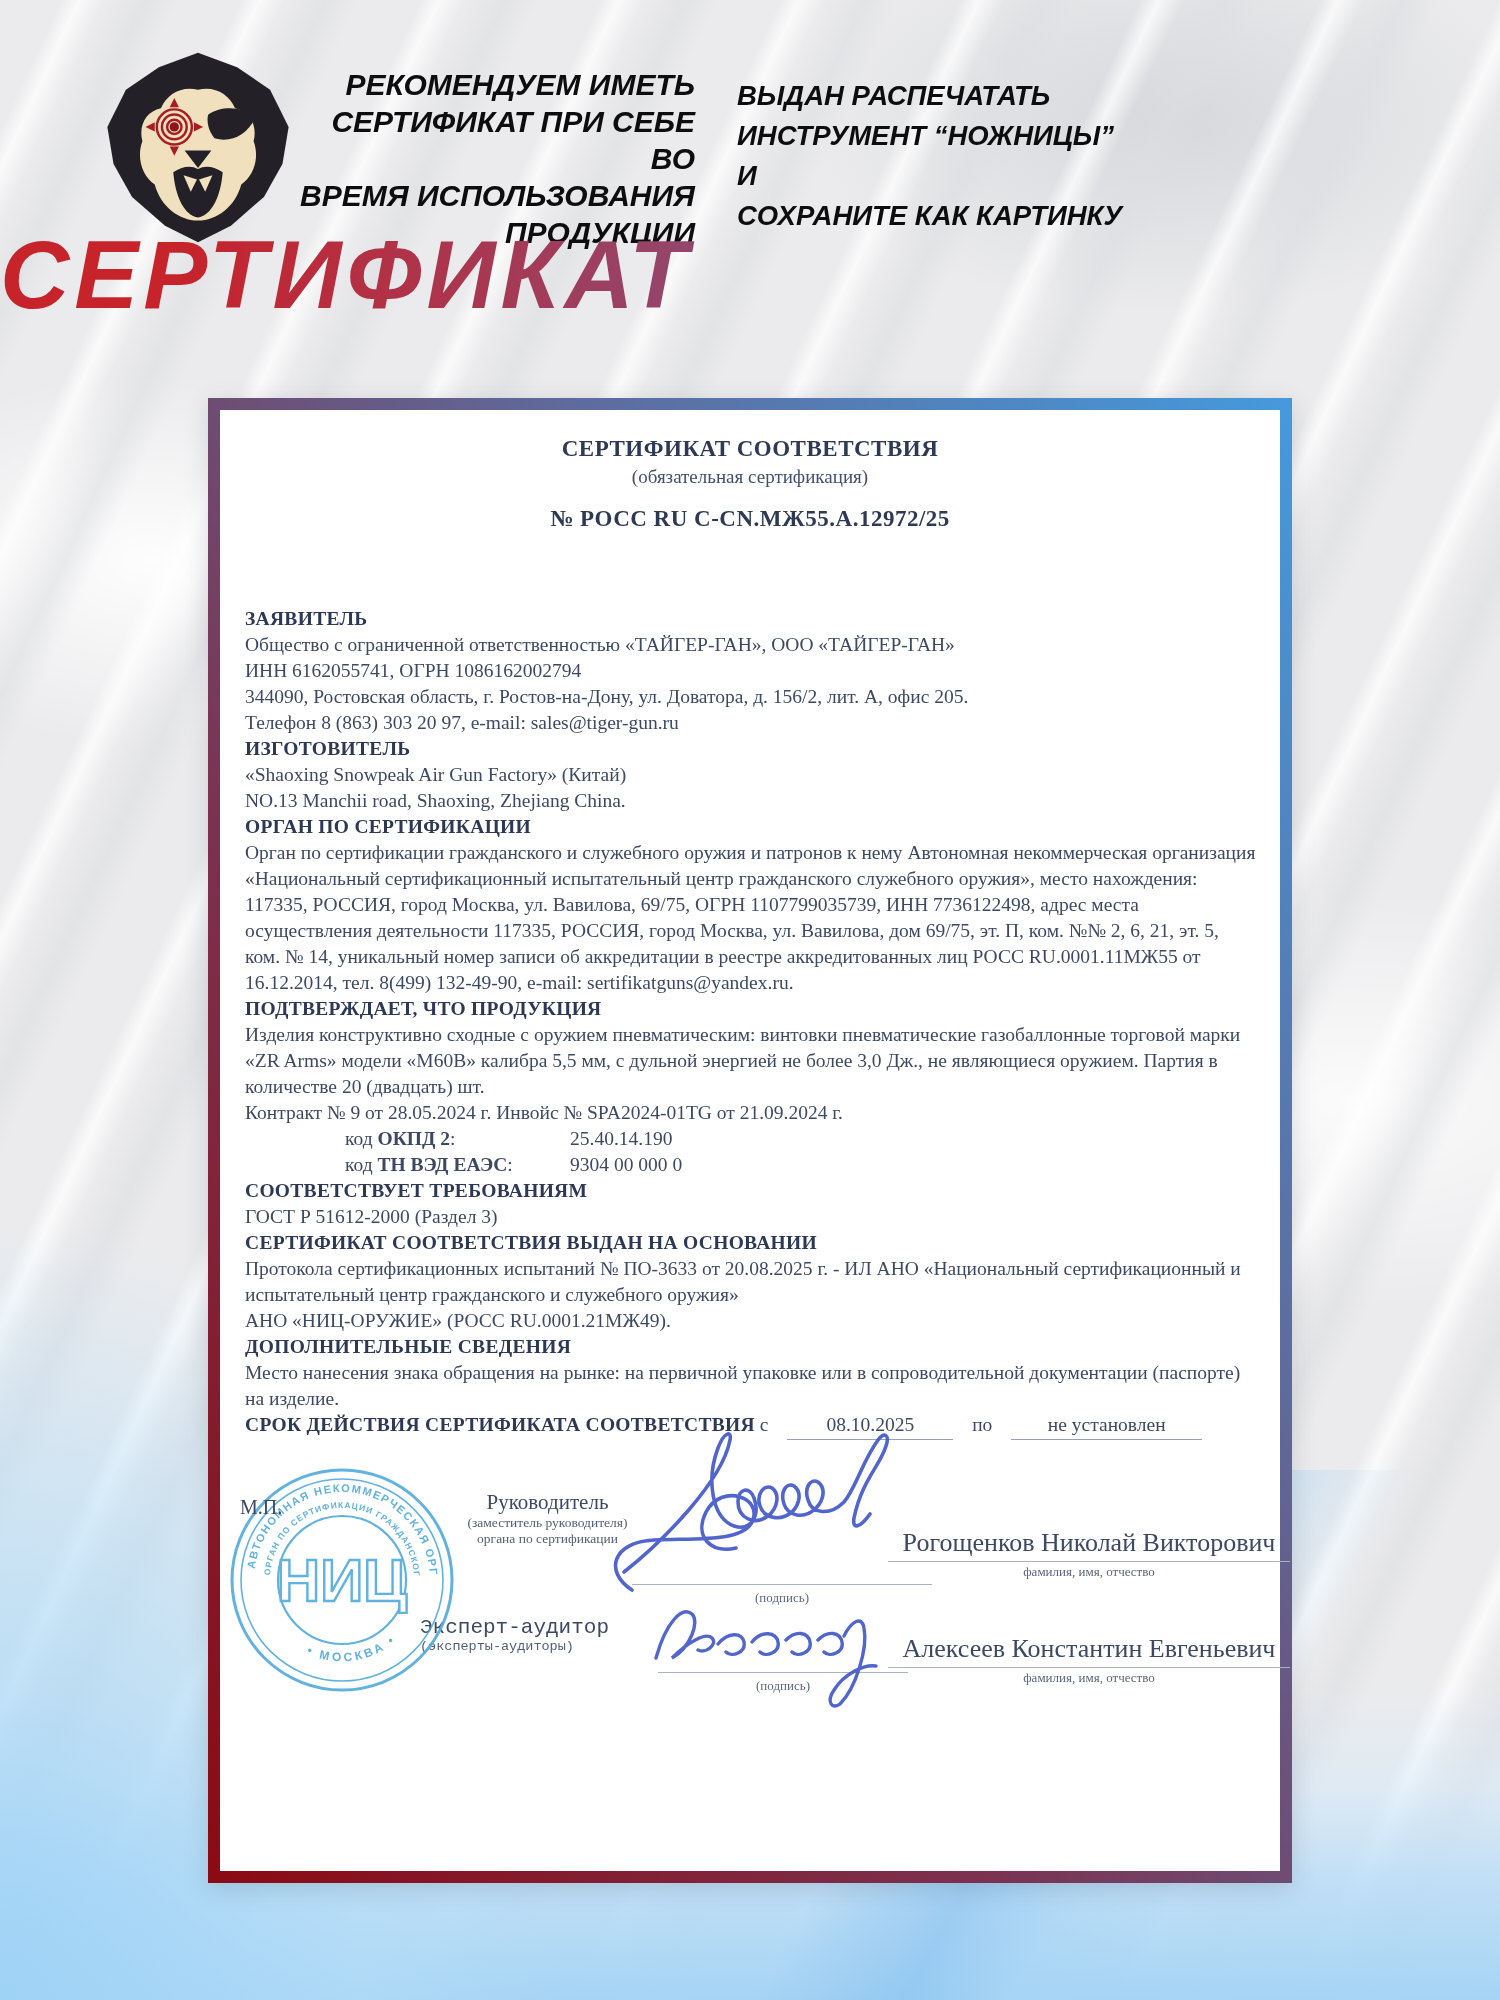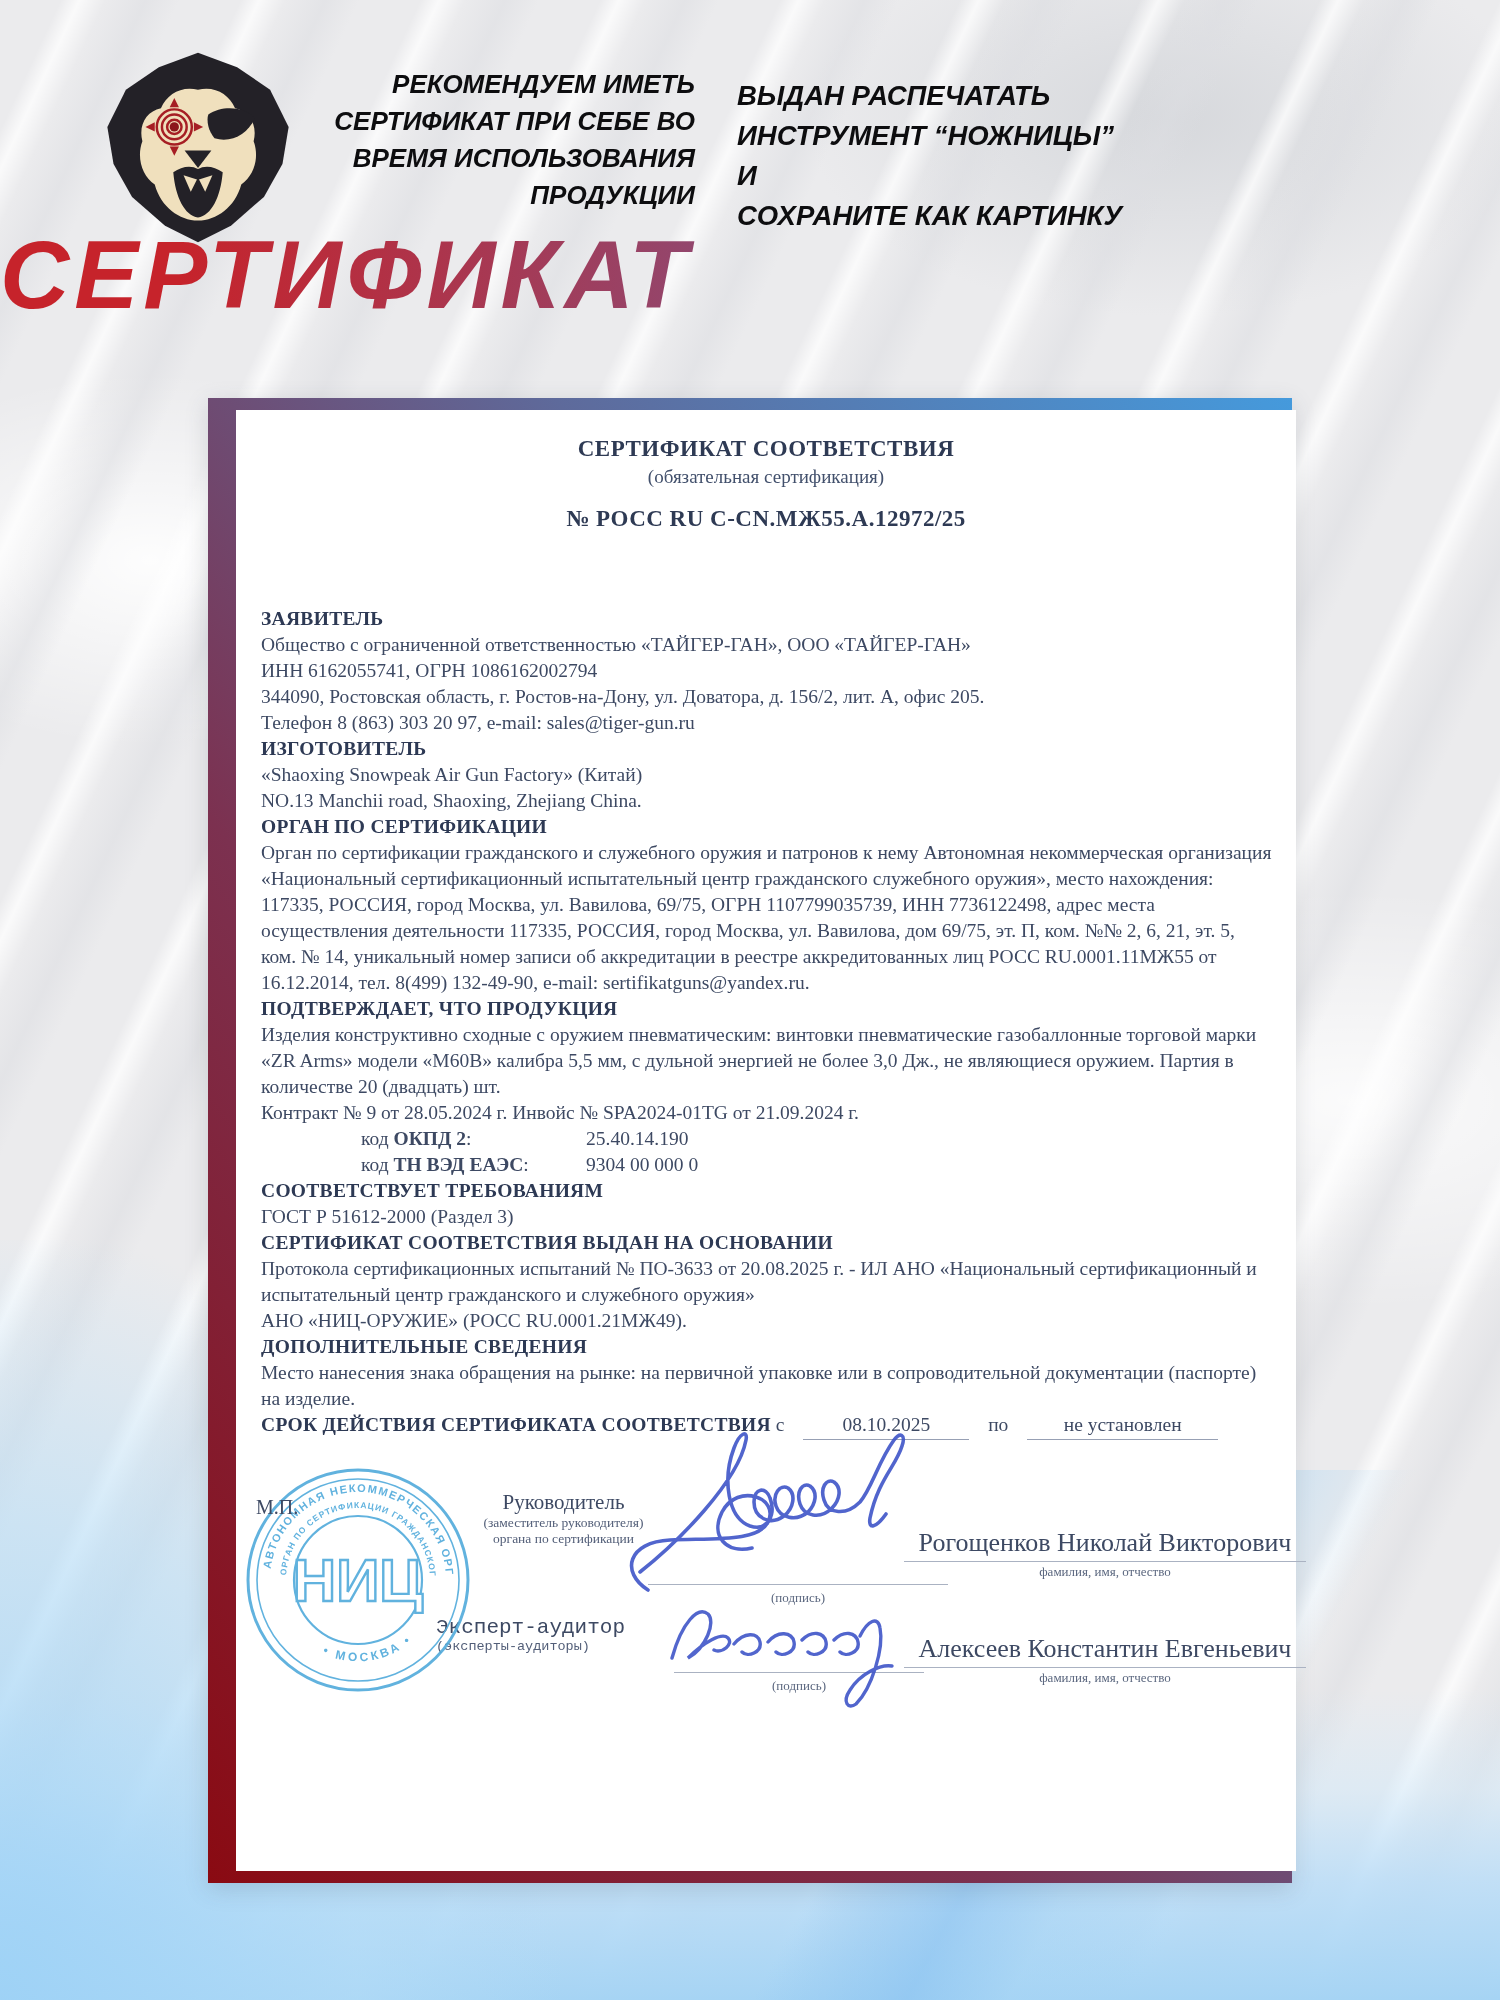--- a/index.html
+++ b/index.html
@@ -14,33 +14,33 @@
   .bg-blue-bottom{position:absolute;left:0;right:0;bottom:0;height:310px;
        background:linear-gradient(to top,#a6d4f4,rgba(187,221,247,.88) 38%,rgba(209,233,250,.5) 68%,rgba(225,240,252,0) 100%);}
   .bg-blue-corner{position:absolute;left:0;bottom:0;width:560px;height:760px;
        background:radial-gradient(ellipse at 0% 100%, rgba(158,210,246,.95), rgba(180,221,248,.55) 45%, rgba(200,230,250,0) 72%);}
   .bg-streak{position:absolute;right:-80px;bottom:-30px;width:980px;height:560px;
        background:linear-gradient(118deg, rgba(140,196,240,0) 34%, rgba(134,192,240,.55) 46%, rgba(166,213,246,.38) 54%, rgba(180,220,248,0) 64%);}
 
   
   .logo{position:absolute;left:95px;top:50px;width:206px;height:196px;}
   .note{font-style:italic;font-weight:700;color:#0d0d0f;}
-  .note-left{position:absolute;left:298px;top:66px;width:397px;text-align:right;font-size:26px;line-height:37px;}
+  .note-left{position:absolute;left:298px;top:66px;width:397px;text-align:right;font-size:30px;line-height:37px;}
   .note-right{position:absolute;left:737px;top:76px;width:390px;text-align:left;font-size:27.5px;line-height:40px;}
   .main-title{position:absolute;left:0;top:226px;width:1500px;text-align:left;
        font-size:96px;line-height:98px;font-weight:800;font-style:italic;letter-spacing:5px;
        background:linear-gradient(90deg,#c6232b 12%,#8d4a74 50%,#2f7ed2 88%);
        -webkit-background-clip:text;background-clip:text;color:transparent;}
 
   
   .cert{position:absolute;left:208px;top:398px;width:1084px;height:1485px;box-sizing:border-box;padding:12px;
        background:linear-gradient(to top right,#8a0a12,#7c3150 36%,#5e6a9b 66%,#459adc 100%);
        box-shadow:0 6px 22px rgba(60,70,90,.18);}
   .cert-inner{width:100%;height:100%;background:#ffffff;position:relative;box-sizing:border-box;
-       font-family:"Liberation Serif",serif;color:#3d4963;margin-left:16px;}
+       font-family:"Liberation Serif",serif;color:#3d4963;}
   .doc-head{position:absolute;top:26px;left:0;width:100%;text-align:center;}
   .doc-title{font-size:23px;font-weight:700;color:#2e3a54;letter-spacing:.5px;}
   .doc-subtitle{font-size:19px;margin-top:4px;color:#42506c;}
   .doc-number{position:absolute;top:96px;left:0;width:100%;text-align:center;font-size:23px;font-weight:700;color:#2e3a54;letter-spacing:.5px;}
   .doc-body{position:absolute;top:196px;left:25px;width:1013px;font-size:19.5px;line-height:26px;}
   .sec-label{font-weight:700;color:#2d3954;letter-spacing:.3px;}
   .code-line{padding-left:100px;display:flex;}
   .code-label{width:225px;}
   .u-line{display:inline-block;border-bottom:1.5px solid #97a0b4;text-align:center;padding:0 8px 1px;}
   .u-date{min-width:150px;margin:0 14px;}

